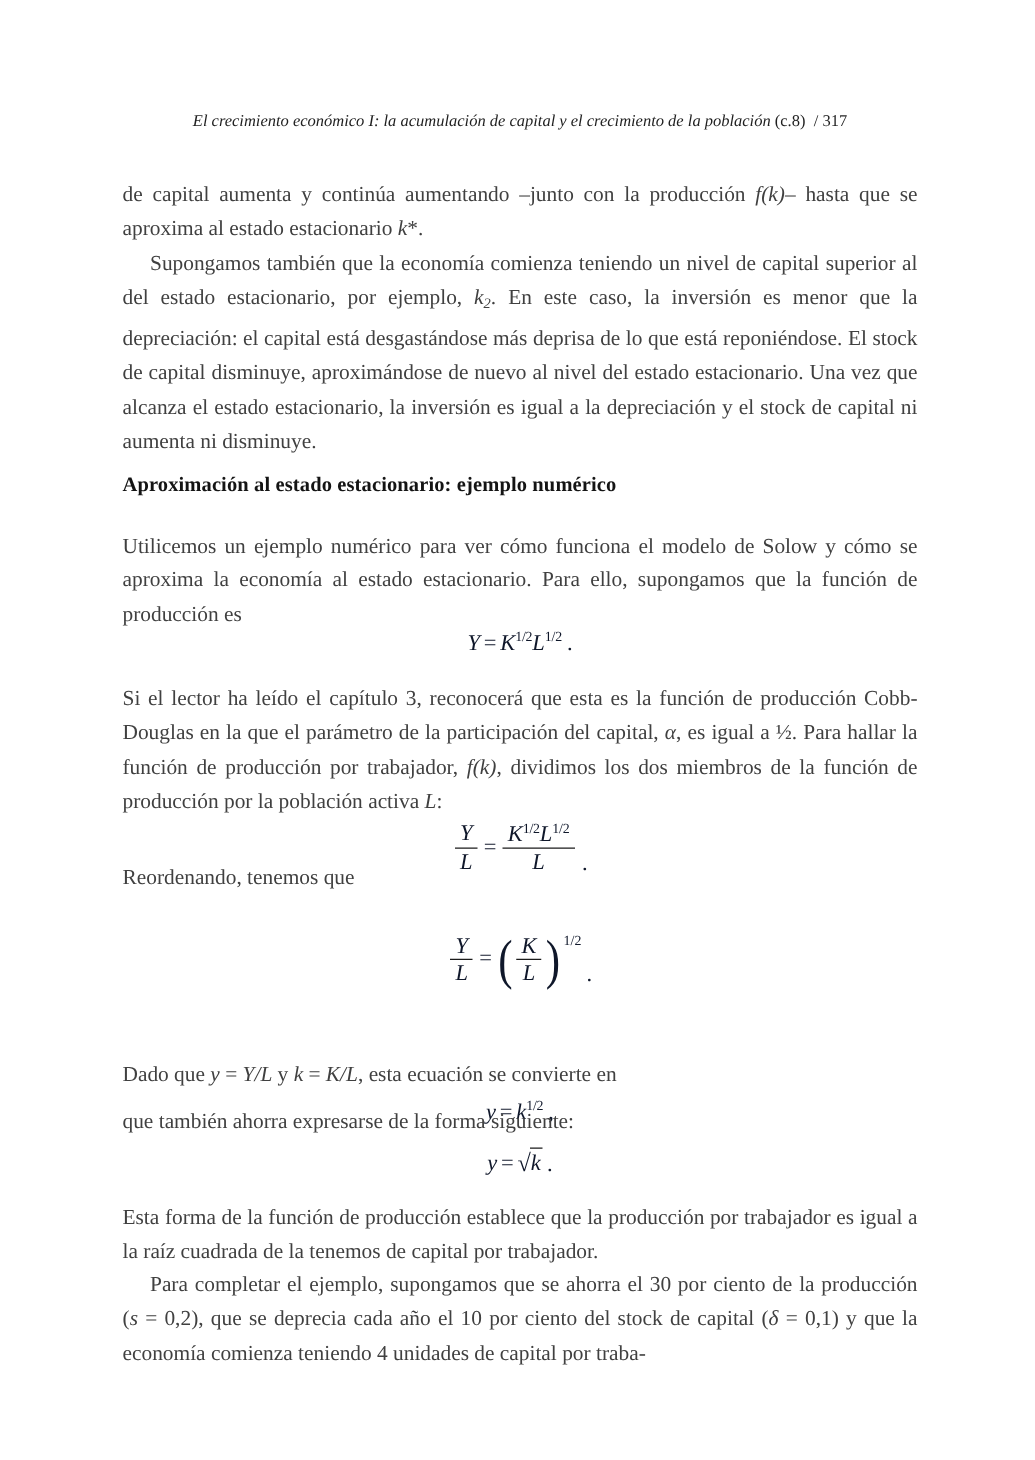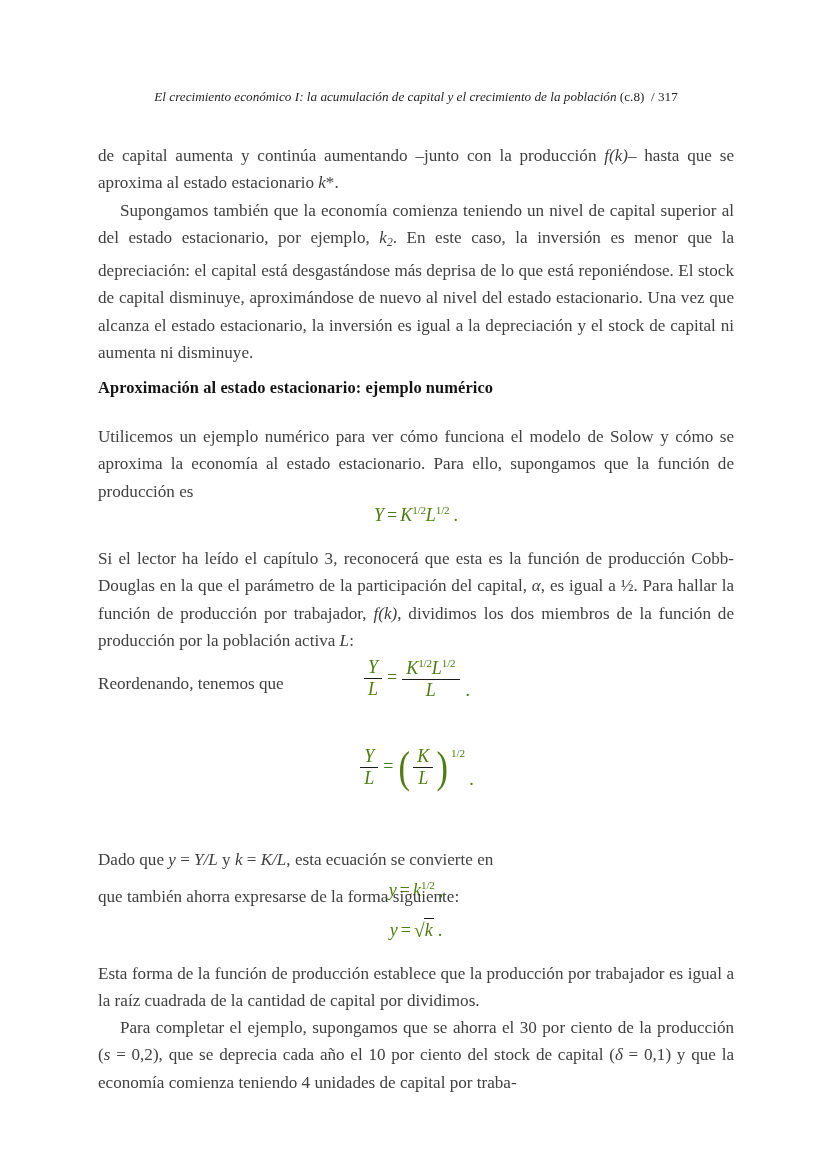--- a/index.html
+++ b/index.html
@@ -79,21 +79,21 @@
     letter-spacing: 0.1px;
   }
 
   
   .eq {
     position: absolute;
     left: 98px;
     width: 636px;
     text-align: center;
     font-size: 18px;
-    color: #4d7c0f;
+    color: #0f172a;
   }
   .eq-inner {
     display: inline-block;
     position: relative;
   }
 
   .mi { font-style: italic; font-family: "Liberation Serif", "DejaVu Serif", serif; }
   .mo { font-style: normal; padding: 0 3px; }
   .pw { 
     font-size: 0.62em;
@@ -217,21 +217,21 @@
       <span class="frac">
         <span class="num mi">Y</span>
         <span class="den mi">L</span>
       </span><span class="mo">=</span><span class="frac">
         <span class="num"><span class="mi">K</span><span class="pw">1/2</span><span class="mi">L</span><span class="pw">1/2</span></span>
         <span class="den mi">L</span>
       </span><span class="eq-period low">.</span>
     </span>
   </div>
 
-  <div class="body-block" style="top:670px;">
+  <div class="body-block" style="top:688px;">
     <p class="para nojust">Reordenando, tenemos que</p>
   </div>
 
   <div class="eq" style="top:747px;">
     <span class="eq-inner">
       <span class="frac">
         <span class="num mi">Y</span>
         <span class="den mi">L</span>
       </span><span class="mo">=</span><span class="paren">(</span><span class="frac">
         <span class="num mi">K</span>
@@ -254,20 +254,20 @@
     <p class="para nojust">que también ahorra expresarse de la forma siguiente:</p>
   </div>
 
   <div class="eq" style="top:918px;">
     <span class="eq-inner">
       <span class="mi">y</span><span class="mo">=</span><span class="sqrt"><span class="radical">√</span><span class="radicand mi">k</span></span><span class="eq-period">.</span>
     </span>
   </div>
 
   <div class="body-block" style="top:960px;">
-    <p class="para">Esta forma de la función de producción establece que la producción por trabajador es igual a la raíz cuadrada de la cantidad de capital por dividimos.</p>
+    <p class="para">Esta forma de la función de producción establece que la producción por trabajador es igual a la raíz cuadrada de la tenemos de capital por trabajador.</p>
   </div>
 
   <div class="body-block" style="top:1014px;">
     <p class="para indent"><span>Para completar el ejemplo, supongamos que se ahorra el 30 por ciento de la producción (</span><span class="math">s</span><span> = 0,2), que se deprecia cada año el 10 por ciento del stock de capital (</span><span class="math">δ</span><span> = 0,1) y que la economía comienza teniendo 4 unidades de capital por traba-</span></p>
   </div>
 
 </div>
 
 </body></html>

